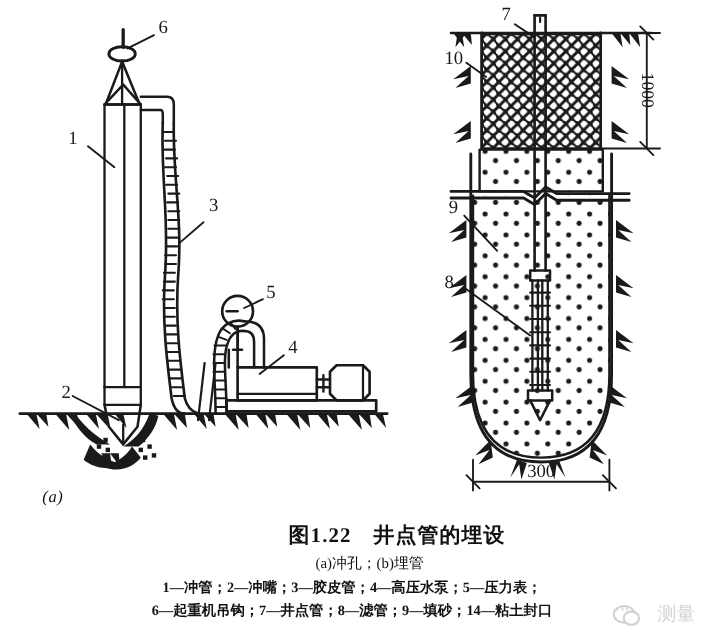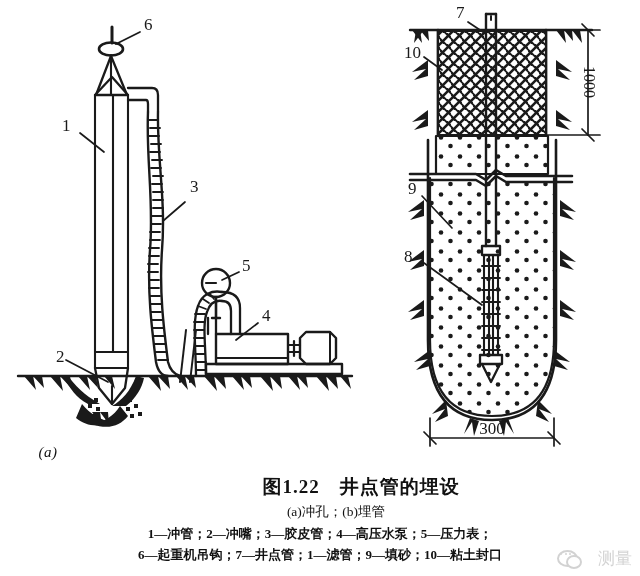--- a/index.html
+++ b/index.html
@@ -314,21 +314,21 @@
     <text x="584" y="82" font-family="Liberation Serif, serif" font-size="16" fill="#1a1a1a" text-anchor="middle" transform="rotate(90 584 82)">1000</text>
     <text x="492" y="434" font-family="Liberation Serif, serif" font-size="17" fill="#1a1a1a" text-anchor="middle">300</text>
   </svg>
 
   <div class="capwrap fig-sub" style="top:444px;left:-272px;">(a)</div>
   <div class="capwrap fig-sub" style="top:450px;left:348px;">(b)</div>
 
   <div class="capwrap fig-title" style="top:474px;margin-left:41px;">图1.22　井点管的埋设</div>
   <div class="capwrap fig-modes" style="top:503px;">(a)冲孔；(b)埋管</div>
   <div class="capwrap fig-key" style="top:524px;">1—冲管；2—冲嘴；3—胶皮管；4—高压水泵；5—压力表；</div>
-  <div class="capwrap fig-key" style="top:545px;">6—起重机吊钩；7—井点管；1—滤管；9—填砂；10—粘土封口</div>
+  <div class="capwrap fig-key" style="top:545px;">6—起重机吊钩；7—井点管；8—滤管；9—填砂；14—粘土封口</div>
 
   <div class="wm">
     <span class="bubble">
       <span class="dots">
           <i style="left:0"></i>
           <i style="left:5px"></i>
           <i style="left:9px"></i>
         </span>
     </span>
     <span>测量</span>

